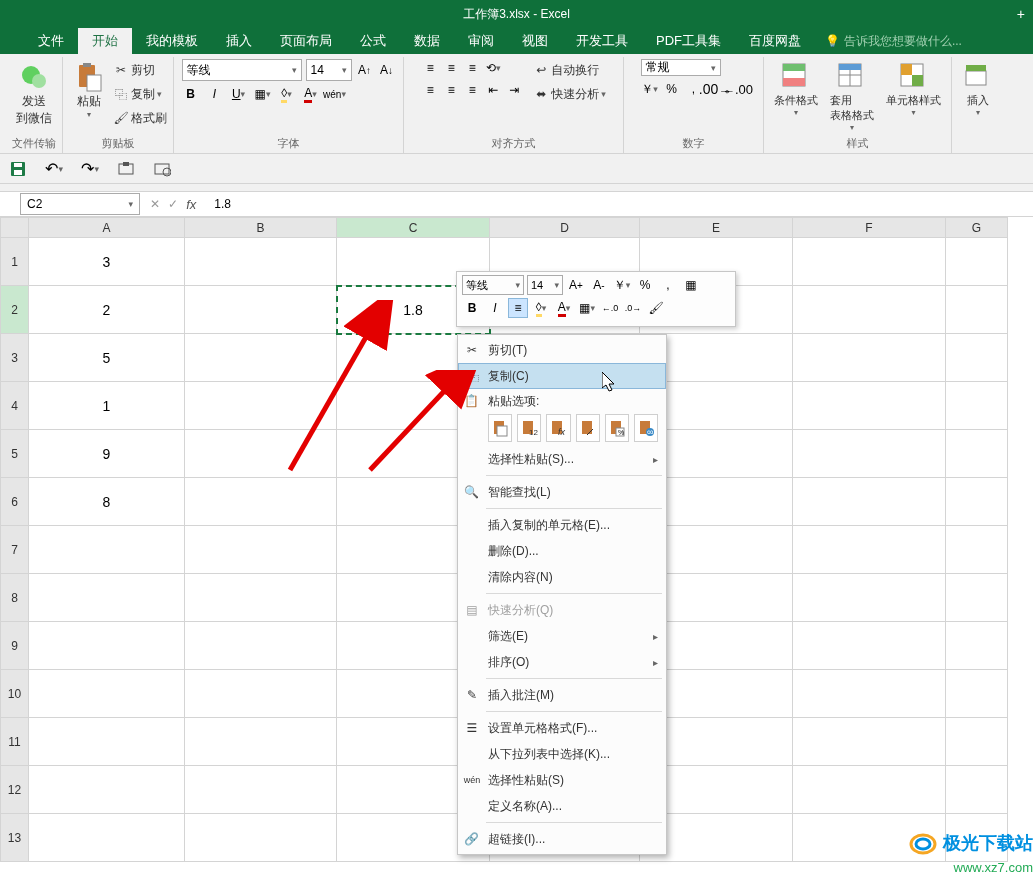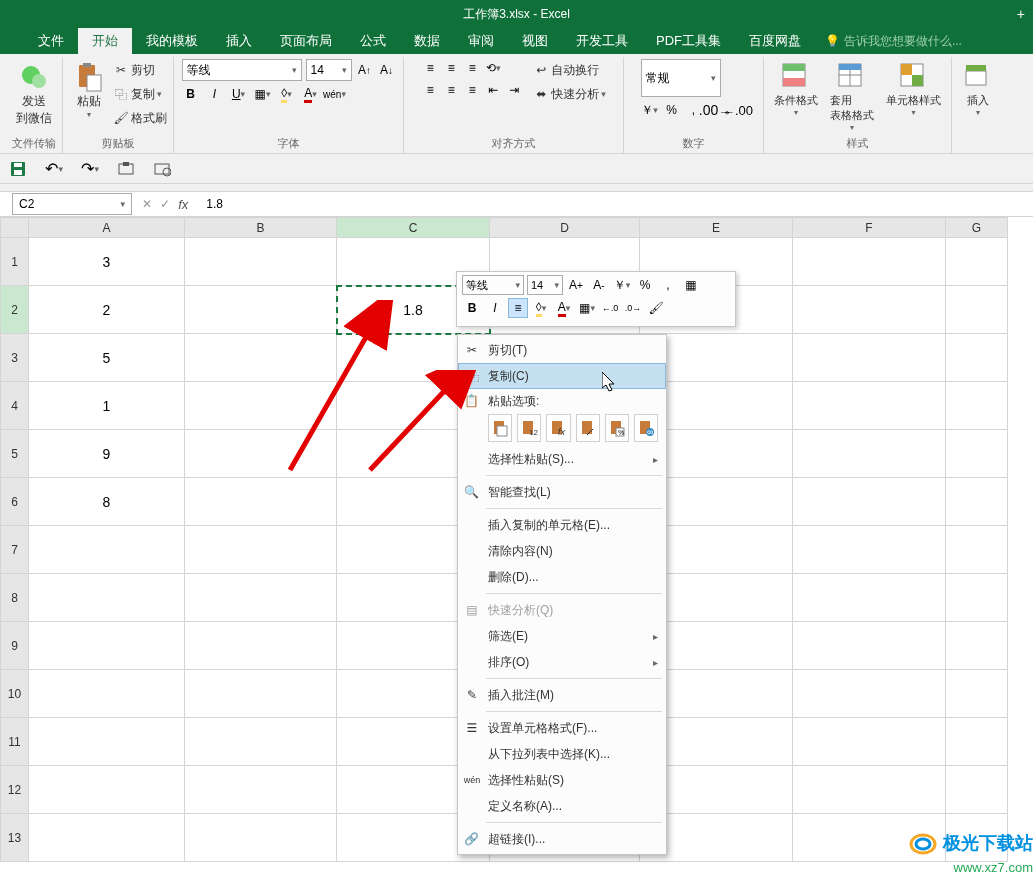--- a/index.html
+++ b/index.html
@@ -20,31 +20,31 @@
 .ribbon-group { border-right: 1px solid #d4d4d4; padding: 0 6px; display: flex; flex-direction: column; align-items: center; justify-content: space-between; }
 .ribbon-group .group-body { display: flex; align-items: flex-start; gap: 4px; padding-top: 2px; flex: 1; }
 .ribbon-group .group-label { font-size: 11px; color: #666; padding: 2px 0; }
 .ribbon-btn { display: flex; flex-direction: column; align-items: center; font-size: 12px; color: #333; padding: 2px 4px; cursor: pointer; min-width: 40px; }
 .ribbon-btn svg, .ribbon-btn .icon-lg { width: 32px; height: 32px; }
 .ribbon-btn .caret { font-size: 8px; color: #666; }
 .small-row { display: flex; align-items: center; gap: 2px; height: 22px; font-size: 12px; color: #333; }
 .small-row .mini { width: 16px; height: 16px; display: inline-flex; align-items: center; justify-content: center; }
 .font-select { width: 120px; height: 22px; border: 1px solid #ababab; background: #fff; font-size: 12px; padding: 0 4px; display: flex; align-items: center; justify-content: space-between; }
 .size-select { width: 46px; height: 22px; border: 1px solid #ababab; background: #fff; font-size: 12px; padding: 0 4px; display: flex; align-items: center; justify-content: space-between; }
-.num-select { width: 80px; height: 38px; border: 1px solid #ababab; background: #fff; font-size: 12px; padding: 0 4px; display:flex; align-items:center; justify-content: space-between; }
+.num-select { width: 80px; height: 17px; border: 1px solid #ababab; background: #fff; font-size: 12px; padding: 0 4px; display:flex; align-items:center; justify-content: space-between; }
 .col { display: flex; flex-direction: column; gap: 2px; }
 .toolbar-icon { width:18px; height:18px; border:1px solid transparent; display:inline-flex; align-items:center; justify-content:center; cursor:pointer; font-size:12px; }
 
 
 .qat { height: 30px; background: #f1f1f1; border-bottom: 1px solid #d4d4d4; display: flex; align-items: center; padding: 0 8px; gap: 16px; }
 .qat .q-icon { width: 20px; height: 20px; display: inline-flex; align-items:center; justify-content:center; cursor:pointer; }
 
 
 .formula-bar-row { height: 25px; background: #fff; border-bottom: 1px solid #d4d4d4; display: flex; align-items: center; }
-.name-box { width: 120px; height: 22px; border: 1px solid #ababab; margin-left: 12px; padding: 0 6px; display:flex; align-items:center; justify-content:space-between; font-size:12px; }
+.name-box { width: 120px; height: 22px; border: 1px solid #ababab; margin-left: 20px; padding: 0 6px; display:flex; align-items:center; justify-content:space-between; font-size:12px; }
 .fx-btns { display:flex; align-items:center; gap:8px; padding:0 10px; color:#999; font-size:12px;}
 .fx-icon { font-style: italic; font-size: 13px; color:#555;}
 .formula-input { flex:1; padding:0 8px; font-size:12px; height:22px; border:none; outline:none; }
 
 
 .spacer-row { height: 8px; background:#f1f1f1; border-bottom:1px solid #d4d4d4;}
 
 
 .grid-wrap { position: relative; }
 .grid { border-collapse: collapse; }
@@ -590,24 +590,24 @@
   <div class="ctx-sep"></div>
   <div class="ctx-item">
       <span class="ico">🔍</span>
       <span>智能查找(L)</span>
     </div>
   <div class="ctx-sep"></div>
   <div class="ctx-item">
       <span>插入复制的单元格(E)...</span>
     </div>
   <div class="ctx-item">
+      <span>删除(D)...</span>
+    </div>
+  <div class="ctx-item">
       <span>清除内容(N)</span>
-    </div>
-  <div class="ctx-item">
-      <span>删除(D)...</span>
     </div>
   <div class="ctx-sep"></div>
   <div class="ctx-item disabled">
       <span class="ico">▤</span>
       <span>快速分析(Q)</span>
     </div>
   <div class="ctx-item">
       <span>筛选(E)</span>
       <span class="arrow-r">▸</span>
     </div>

